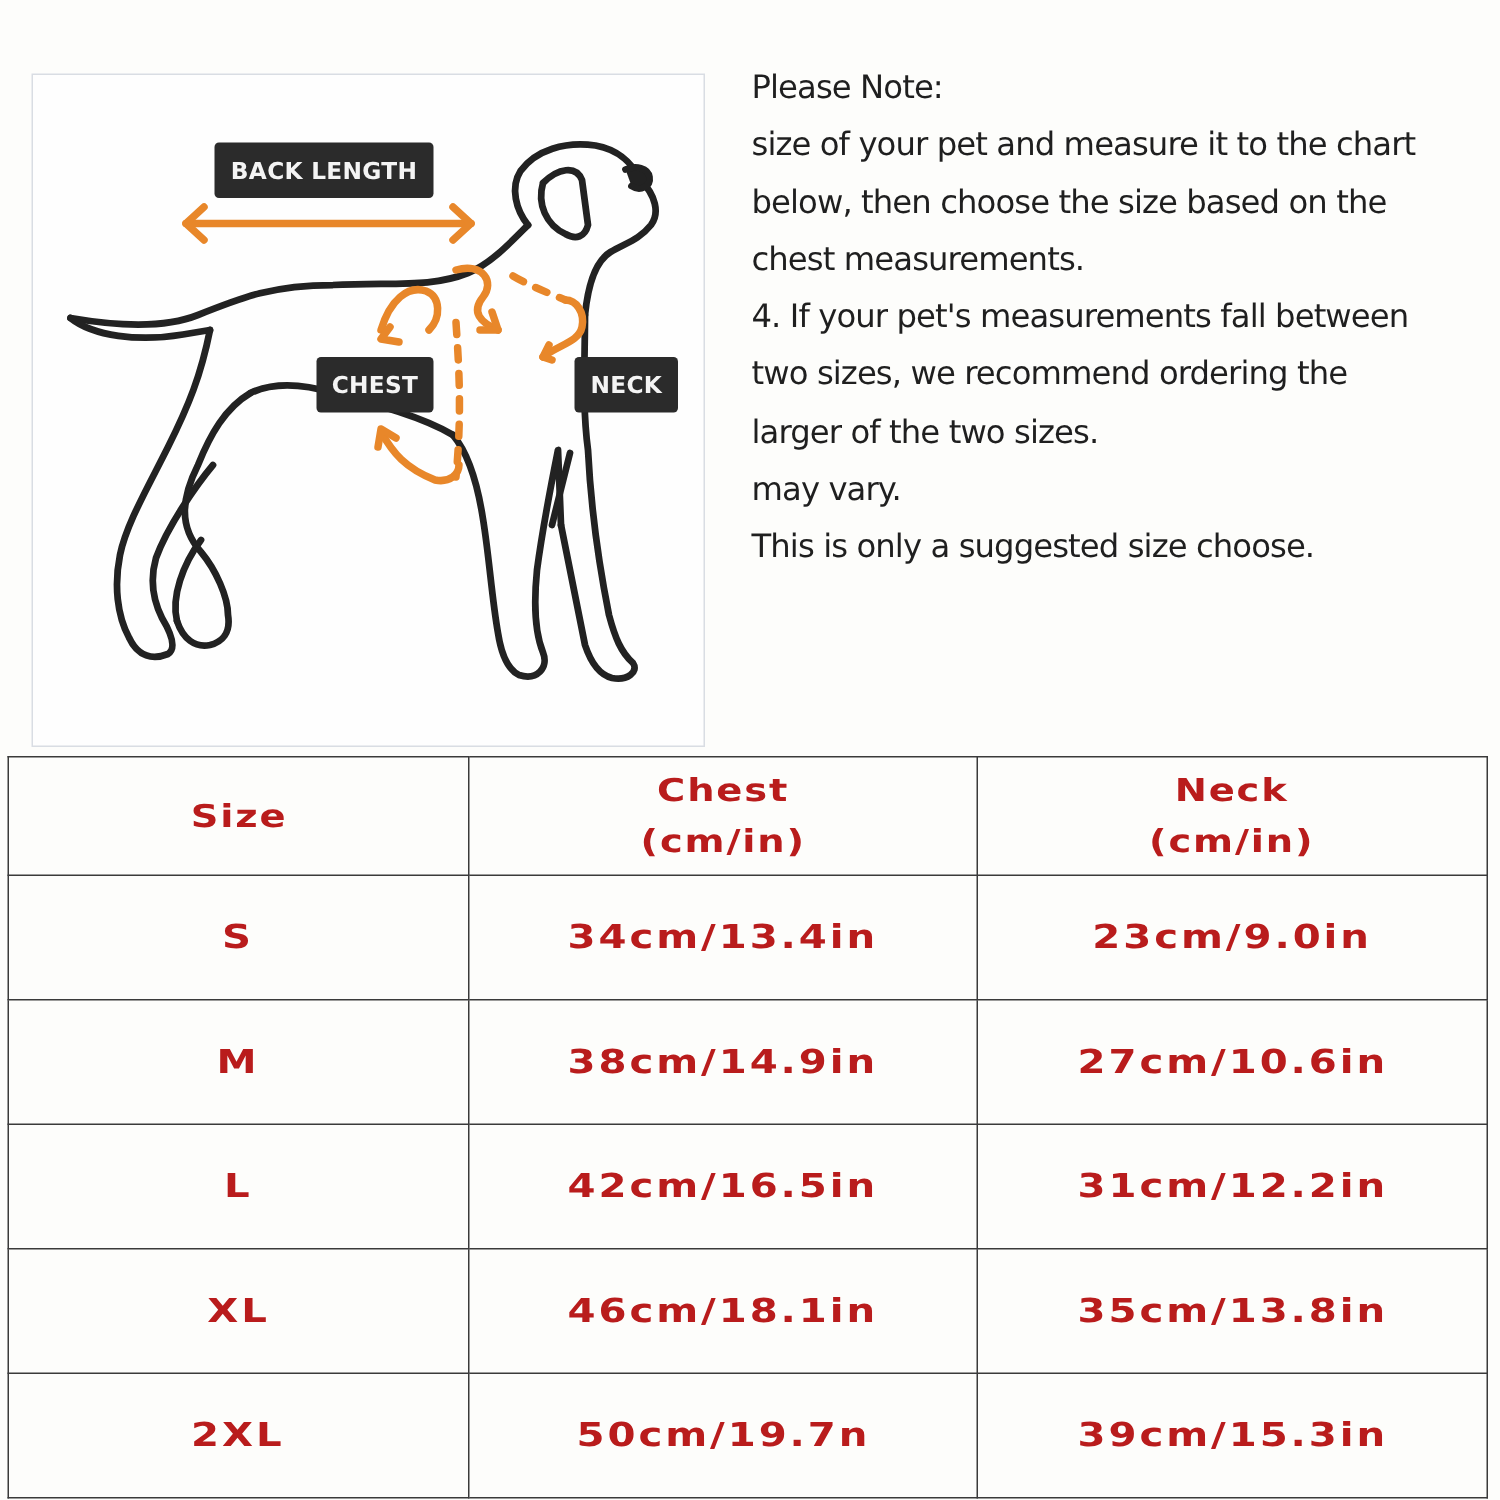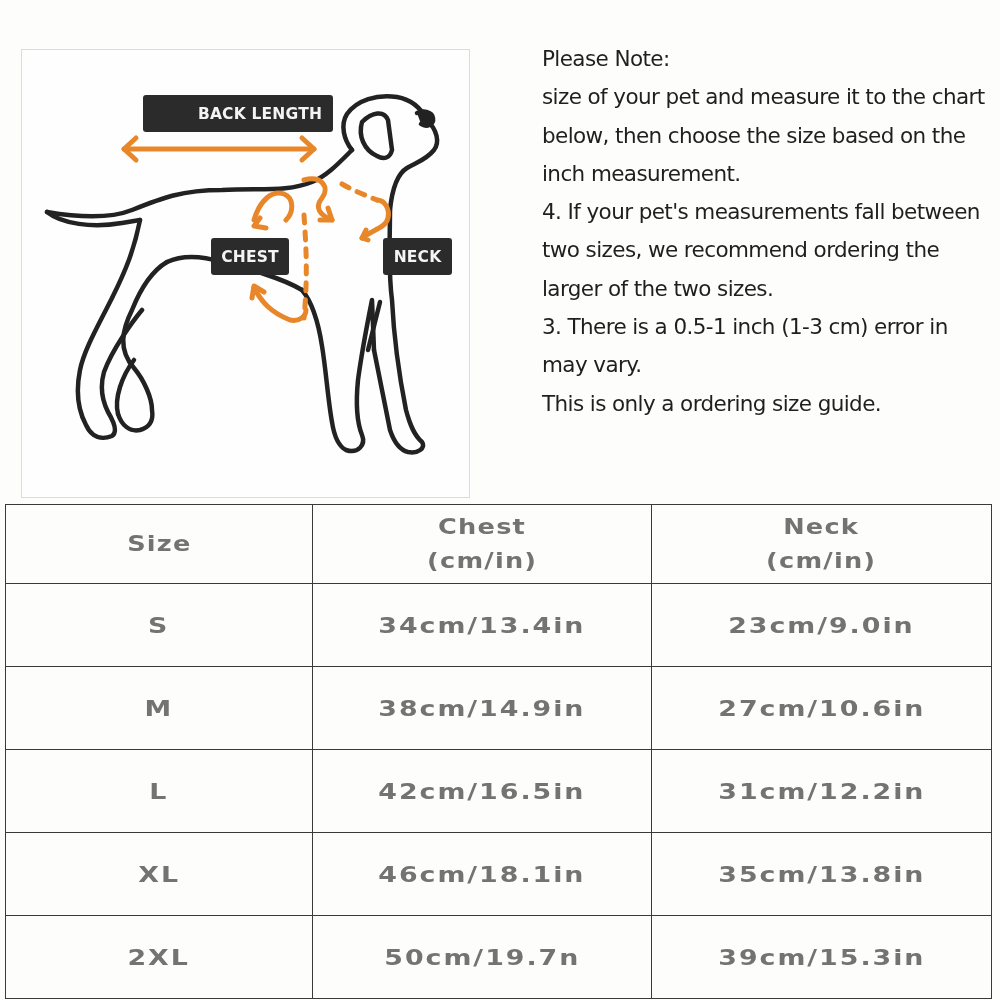--- a/index.html
+++ b/index.html
@@ -12,35 +12,35 @@
     .illus {
       position: absolute; left: 21px; top: 49px; width: 449px; height: 449px;
       border: 1.5px solid #d9dde3; background: #fefefe; box-sizing: border-box;
     }
     .illus svg { position: absolute; left: 0; top: 0; }
     .tag {
       position: absolute; background: #2b2b2b; color: #f4f4f4; border-radius: 3px;
       font-family: "DejaVu Sans", sans-serif; font-weight: bold; font-size: 15.5px;
       display: flex; align-items: center; justify-content: center; letter-spacing: 0.2px;
     }
-    .tag.back { left: 121px; top: 45px; width: 146px; height: 37px; padding-left: 44px; }
+    .tag.back { left: 121px; top: 45px; width: 146px; height: 37px; }
     .tag.chest { left: 189px; top: 188px; width: 78px; height: 37px; }
     .tag.neck { left: 361px; top: 188px; width: 69px; height: 37px; }
 
     .notes {
       position: absolute; left: 501px; top: 40px; width: 495px;
       font-family: "DejaVu Sans", sans-serif; font-size: 21.5px; line-height: 38.3px;
       color: #1f1f1f; letter-spacing: -0.6px;
     }
-    .notes div { white-space: nowrap; margin-left: 41px; }
+    .notes div { white-space: nowrap; }
 
     table.size-table {
       position: absolute; left: 5px; top: 504px; width: 986px; height: 493px;
       border-collapse: collapse; table-layout: fixed;
-      font-family: "DejaVu Sans", sans-serif; font-weight: bold; color: #737373;
+      font-family: "DejaVu Sans", sans-serif; font-weight: bold; color: #b91c1c;
     }
     table.size-table td, table.size-table th {
       border: 1.5px solid #3a3a3a; text-align: center; vertical-align: middle; padding: 0;
       font-weight: bold;
     }
     table.size-table th { font-size: 21px; line-height: 34px; height: 78px; letter-spacing: 1px; }
     table.size-table td { font-size: 22px; letter-spacing: 1.6px; height: 82px; }
     table.size-table td span, table.size-table th span { display: inline-block; transform: scaleX(1.22); }
     col.c1 { width: 307px; }
     col.c2 { width: 339px; }
@@ -97,27 +97,26 @@
   </svg>
   <div class="tag back">BACK LENGTH</div>
   <div class="tag chest">CHEST</div>
   <div class="tag neck">NECK</div>
 </div>
 
 <div class="notes">
   <div>Please Note:</div>
   <div>size of your pet and measure it to the chart</div>
   <div>below, then choose the size based on the</div>
-  <div>inch measurement.</div>
+  <div>chest measurements.</div>
   <div>4. If your pet's measurements fall between</div>
   <div>two sizes, we recommend ordering the</div>
   <div>larger of the two sizes.</div>
-  <div>3. There is a 0.5-1 inch (1-3 cm) error in</div>
   <div>may vary.</div>
-  <div>This is only a ordering size guide.</div>
+  <div>This is only a suggested size choose.</div>
 </div>
 
 <table class="size-table">
   <colgroup>
       <col class="c1">
       <col class="c2">
       <col class="c3">
     </colgroup>
   <tbody>
       <tr>

